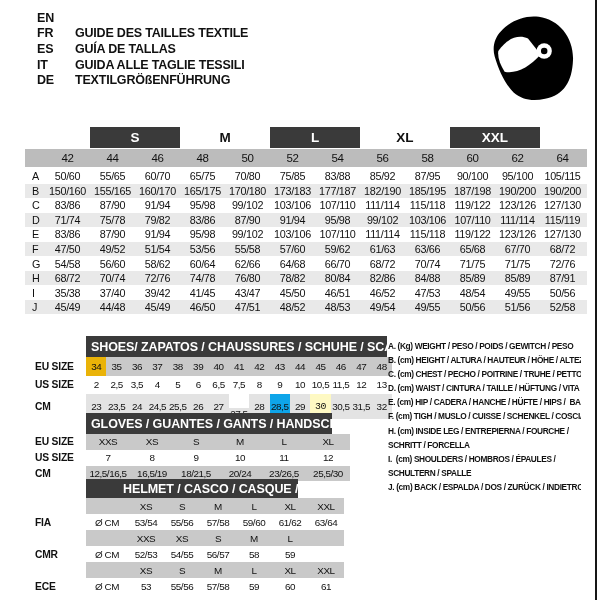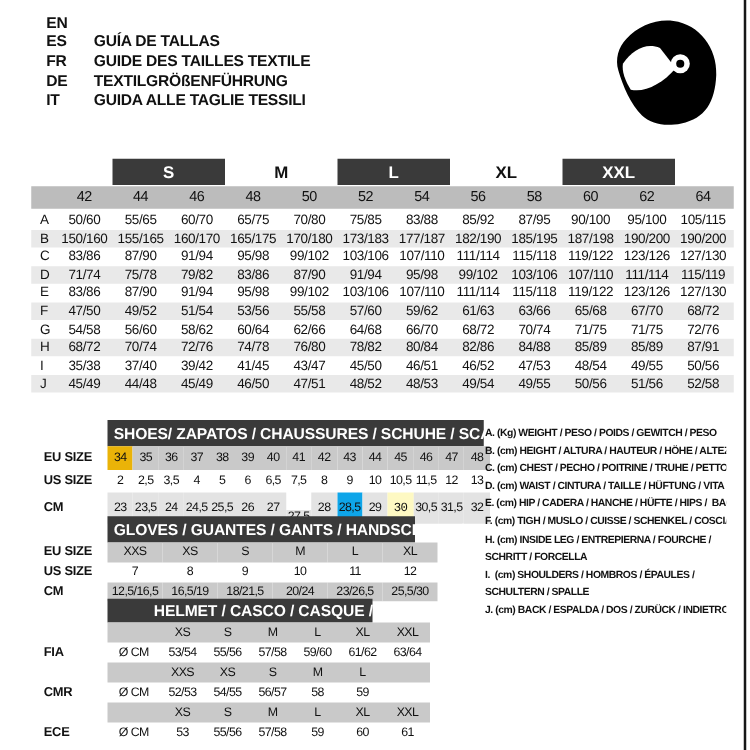--- a/index.html
+++ b/index.html
@@ -56,34 +56,34 @@
 </head>
 <body>
 
 <div id="canvas">
 
   <div id="langs">
       <div class="lang-row">
         <div class="lang-code">EN</div>
       </div>
       <div class="lang-row">
+        <div class="lang-code">FR</div>
+        <div class="lang-title">GUIDE DES TAILLES TEXTILE</div>
+      </div>
+      <div class="lang-row">
         <div class="lang-code">ES</div>
         <div class="lang-title">GUÍA DE TALLAS</div>
       </div>
       <div class="lang-row">
-        <div class="lang-code">FR</div>
-        <div class="lang-title">GUIDE DES TAILLES TEXTILE</div>
+        <div class="lang-code">IT</div>
+        <div class="lang-title">GUIDA ALLE TAGLIE TESSILI</div>
       </div>
       <div class="lang-row">
         <div class="lang-code">DE</div>
         <div class="lang-title">TEXTILGRÖßENFÜHRUNG</div>
-      </div>
-      <div class="lang-row">
-        <div class="lang-code">IT</div>
-        <div class="lang-title">GUIDA ALLE TAGLIE TESSILI</div>
       </div>
     </div>
 
   <svg id="helmet-icon" viewBox="0 0 100 100" xmlns="http://www.w3.org/2000/svg" aria-hidden="true">
     <path fill="#000000" d="M57 2 C80 5 96 26 95 50 C94 74 85 89 64 93 C50 96 38 94 29 86
              C19 76 12 60 8 46 C5 36 8 25 15 18 C26 6 42 0 57 2 Z"></path>
     <path fill="#ffffff" d="M12 40 C21 27 33 21 45 26 L59 44 C47 58 31 66 19 63 C14 55 11 47 12 40 Z"></path>
     <circle cx="63" cy="40" r="8.5" fill="#ffffff"></circle>
     <circle cx="63" cy="40" r="3.6" fill="#000000"></circle>
   </svg>

